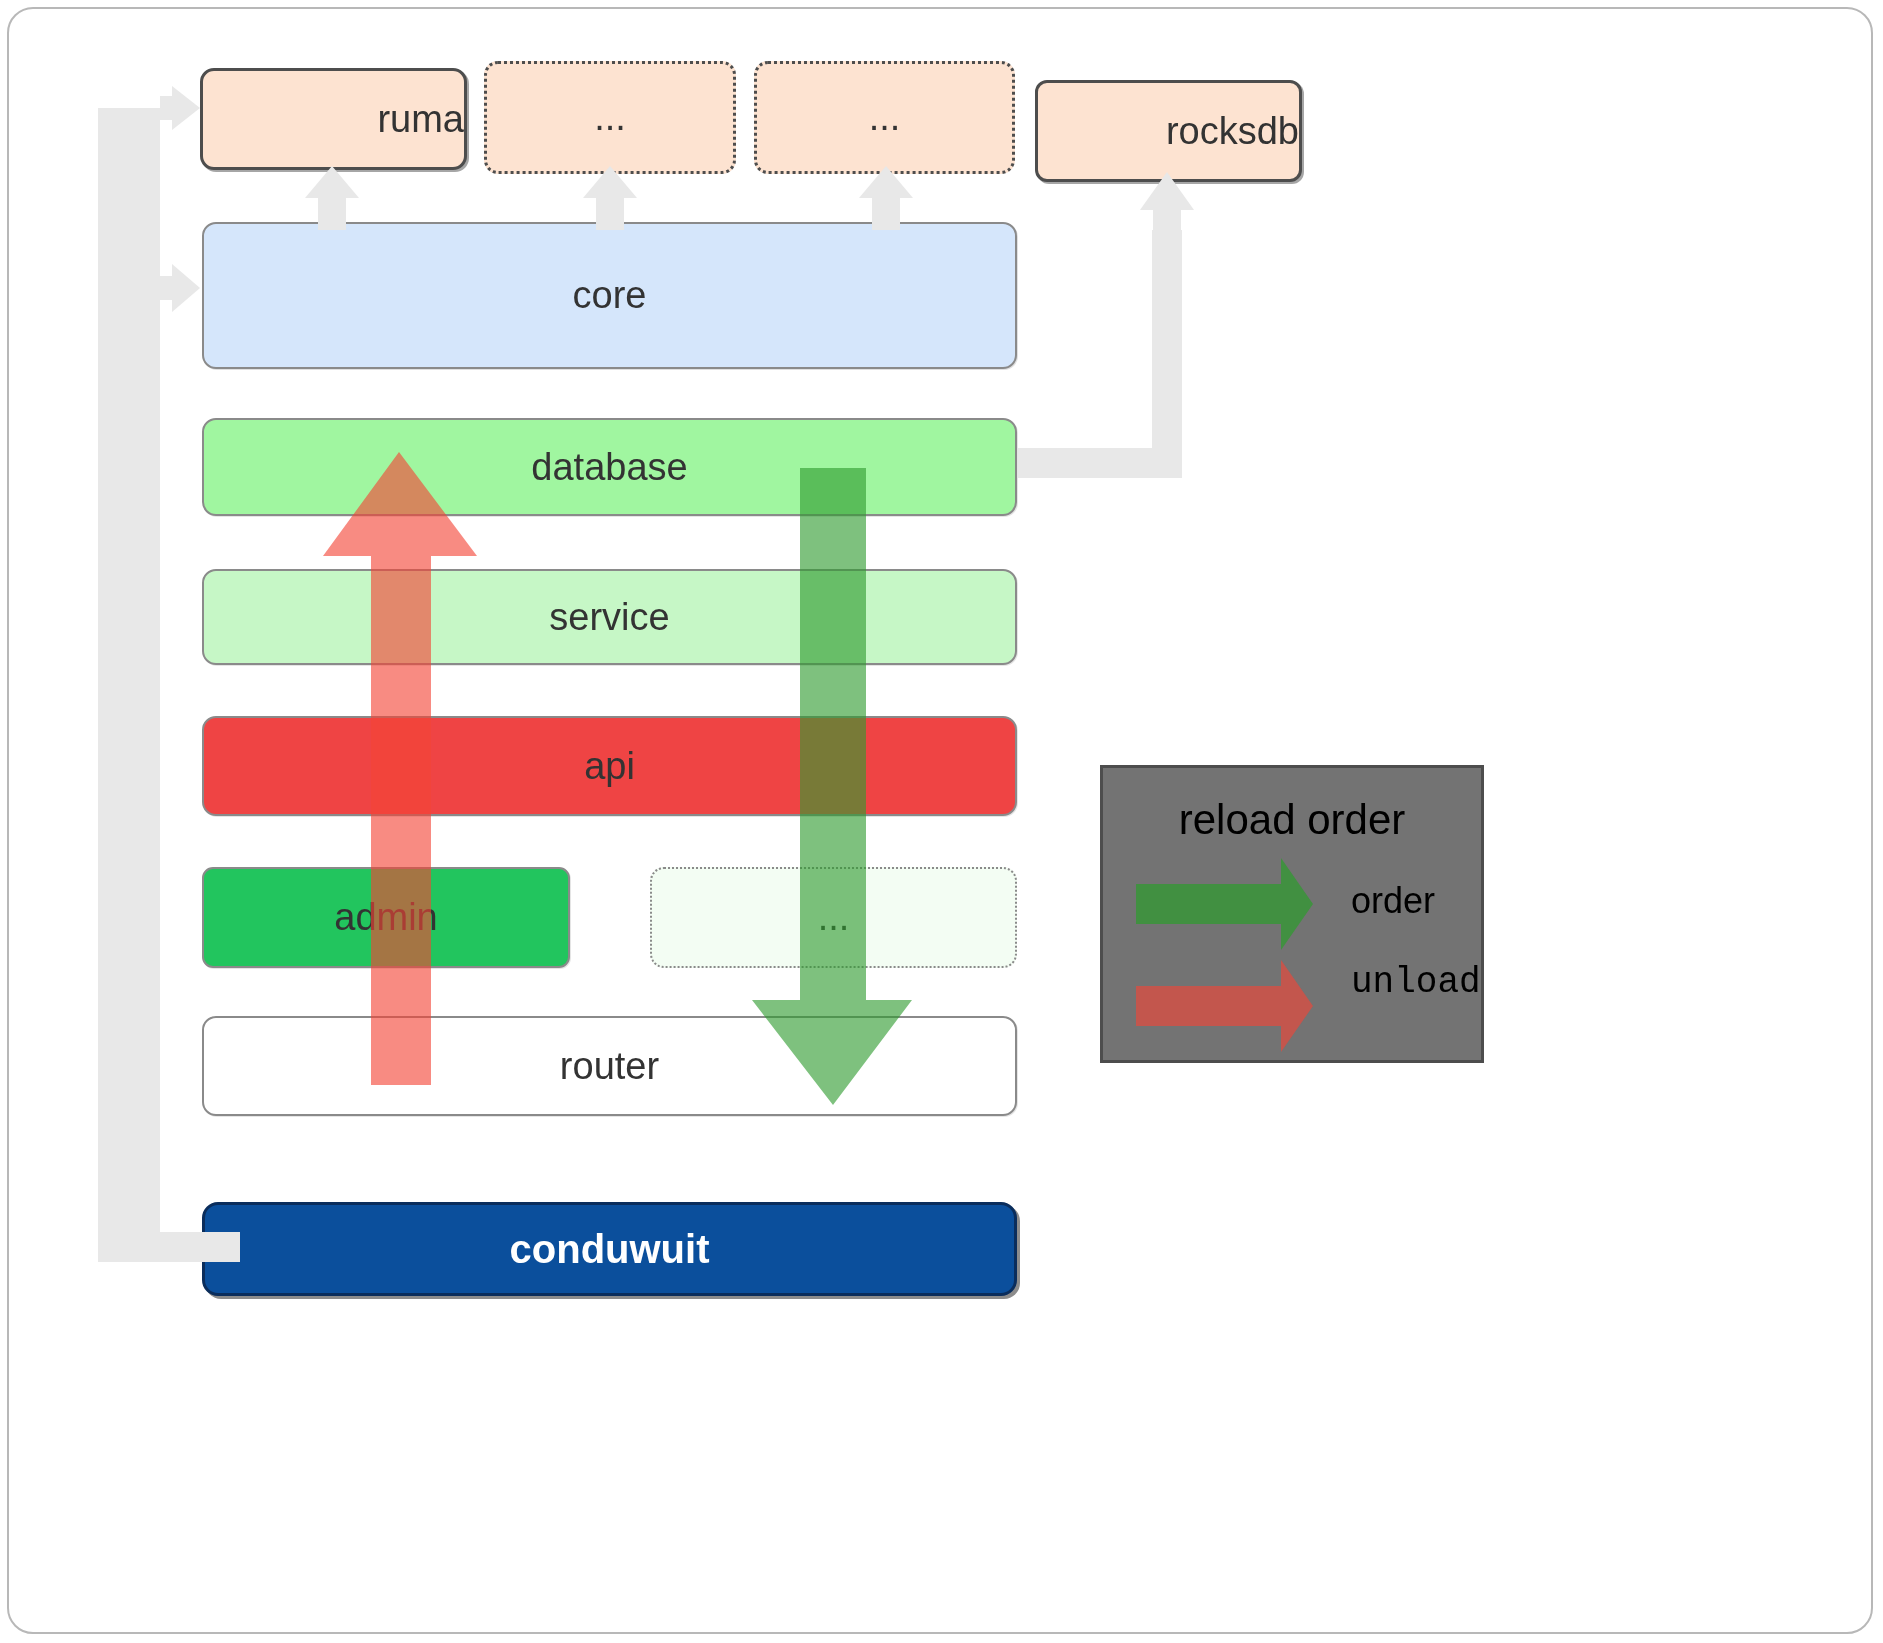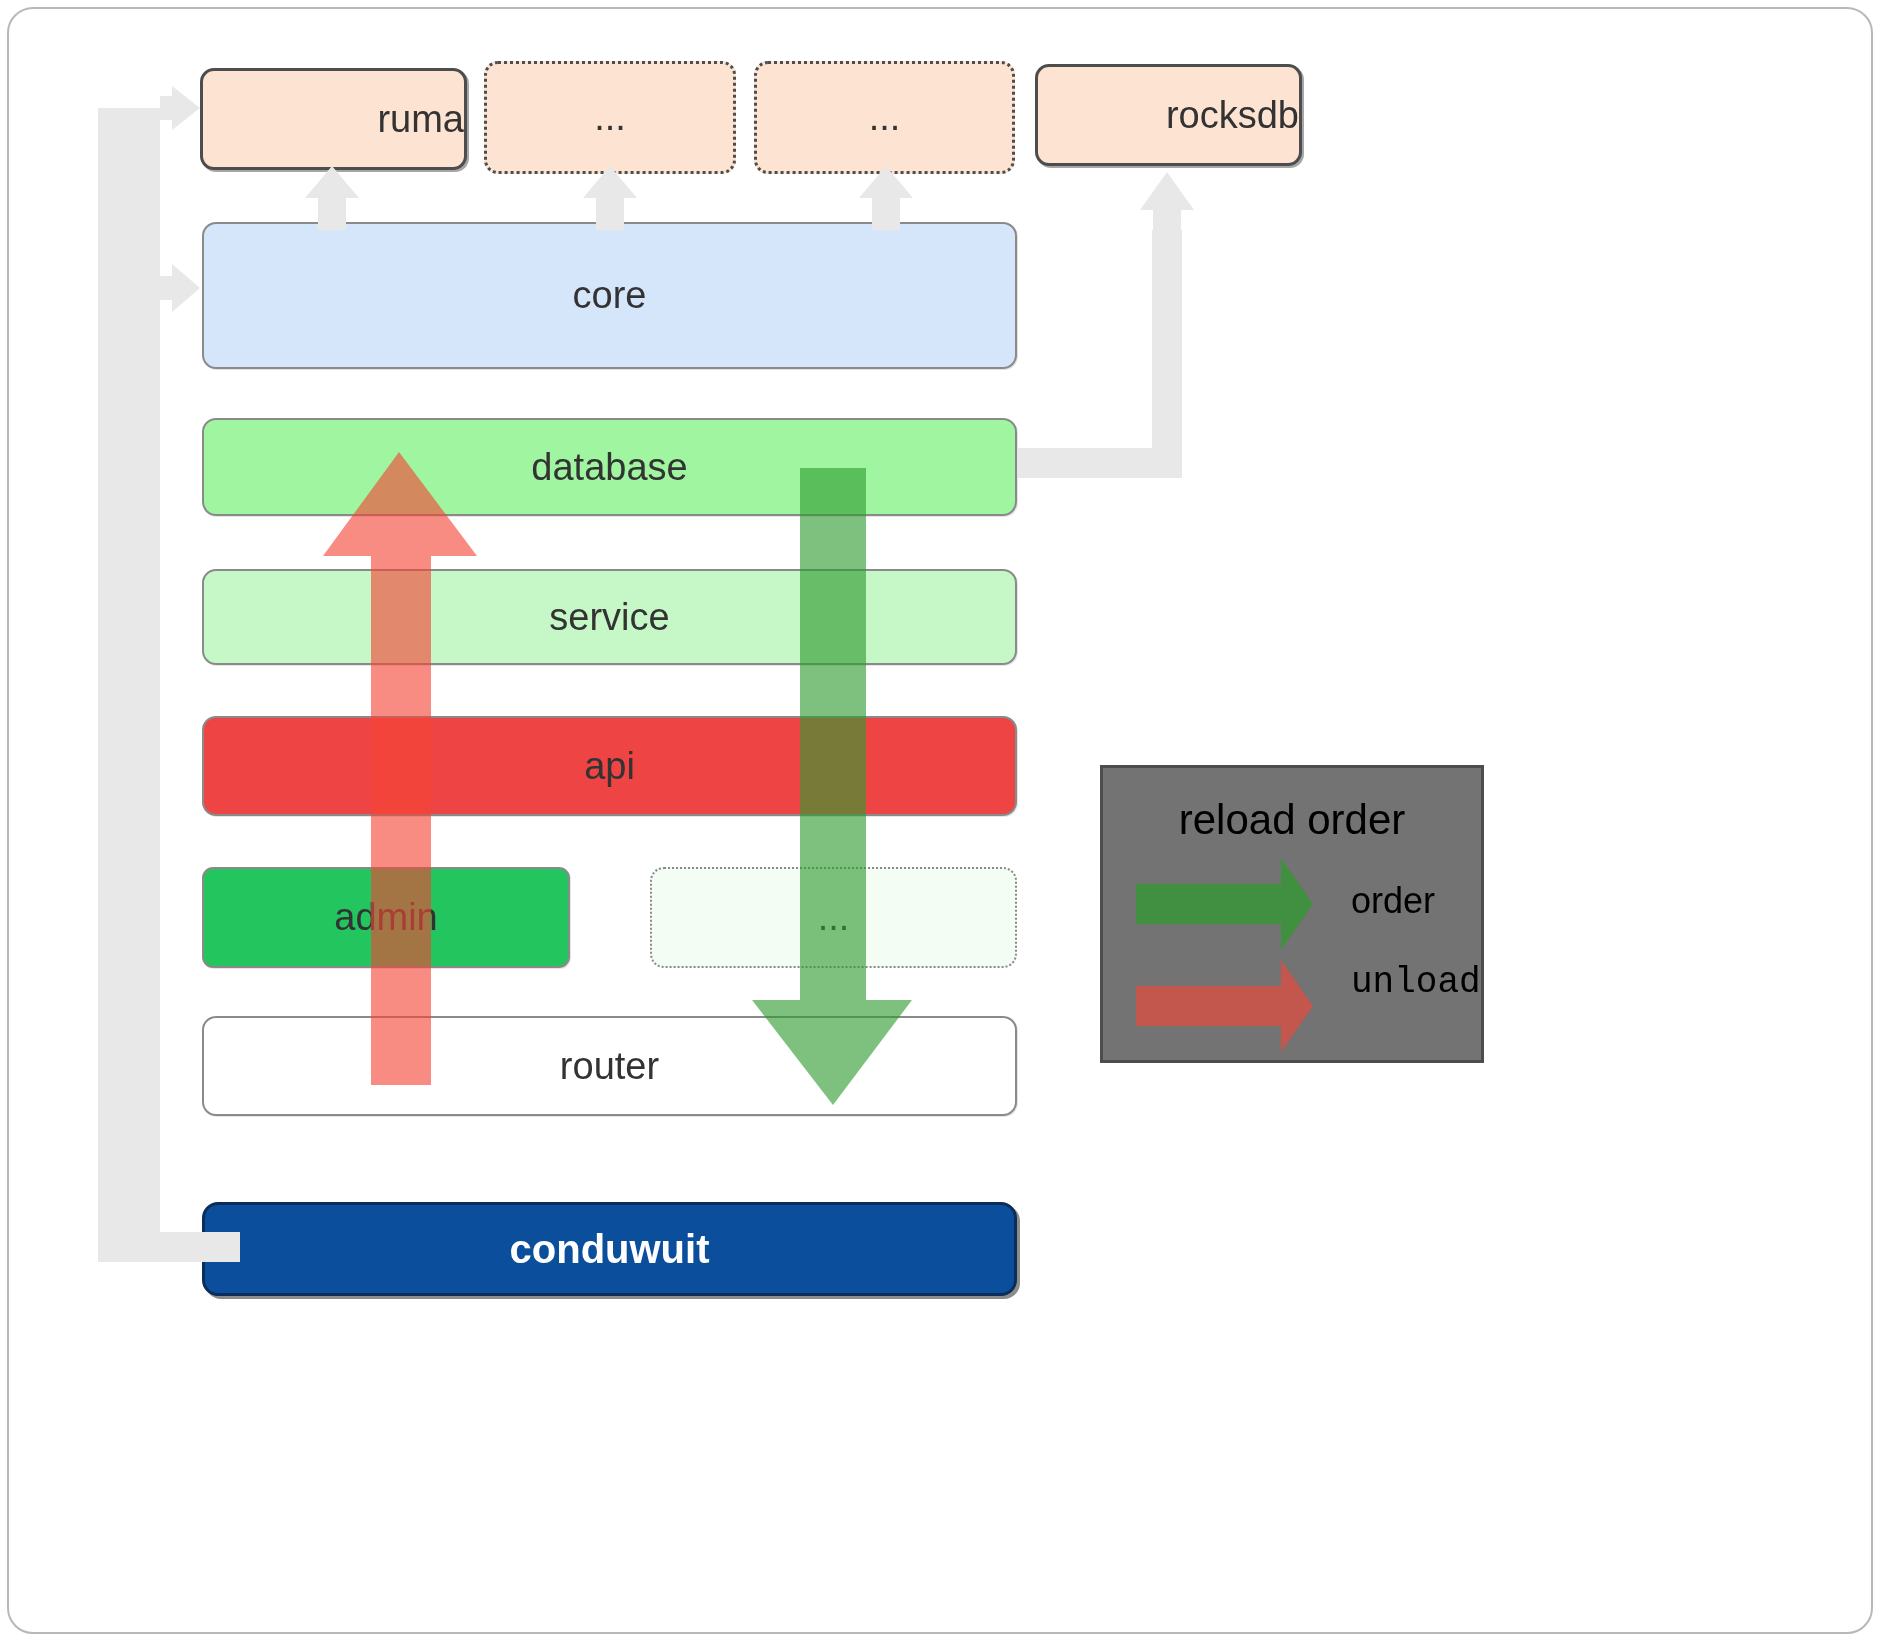--- a/index.html
+++ b/index.html
@@ -81,21 +81,21 @@
   </div>
 
   <div class="node peach dotted" style="left:484px;top:61px;width:252px;height:113px;">
     <span class="lbl">...</span>
   </div>
 
   <div class="node peach dotted" style="left:754px;top:61px;width:261px;height:113px;">
     <span class="lbl">...</span>
   </div>
 
-  <div class="node peach solid" style="left:1035px;top:64px;width:267px;height:102px;">
+  <div class="node peach solid" style="left:1035px;top:80px;width:267px;height:102px;border-radius:12px;">
     <span class="lbl">rocksdb</span>
   </div>
 
   <div class="node blue" style="left:202px;top:222px;width:815px;height:147px;">
     <span class="lbl">core</span>
   </div>
 
   <div class="node greenbox" style="left:202px;top:418px;width:815px;height:98px;background:#a0f6a0;">
     <span class="lbl">database</span>
   </div>

